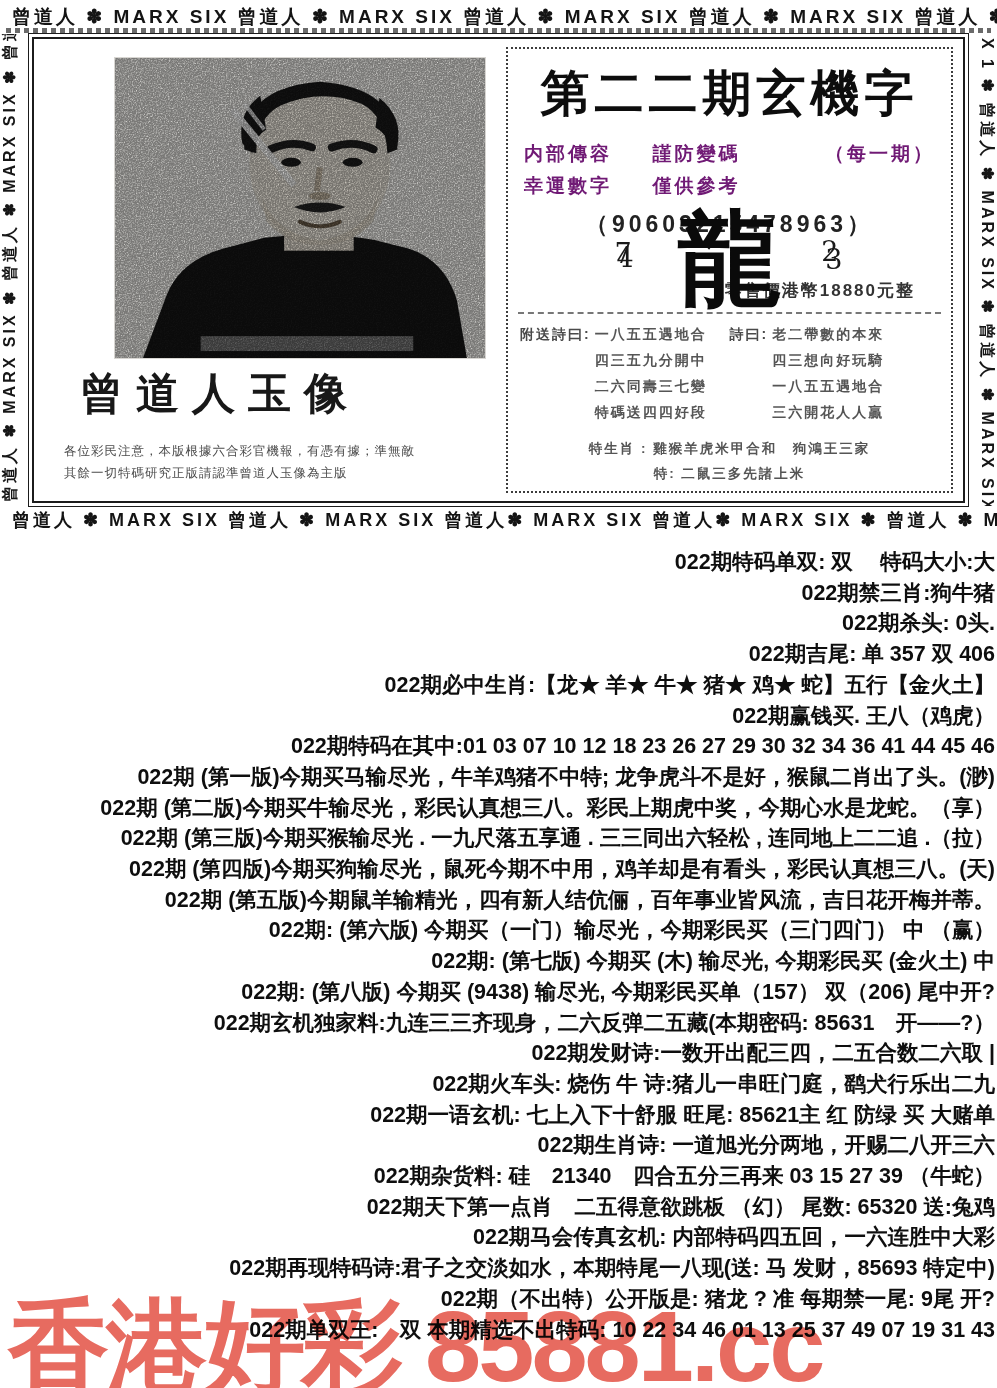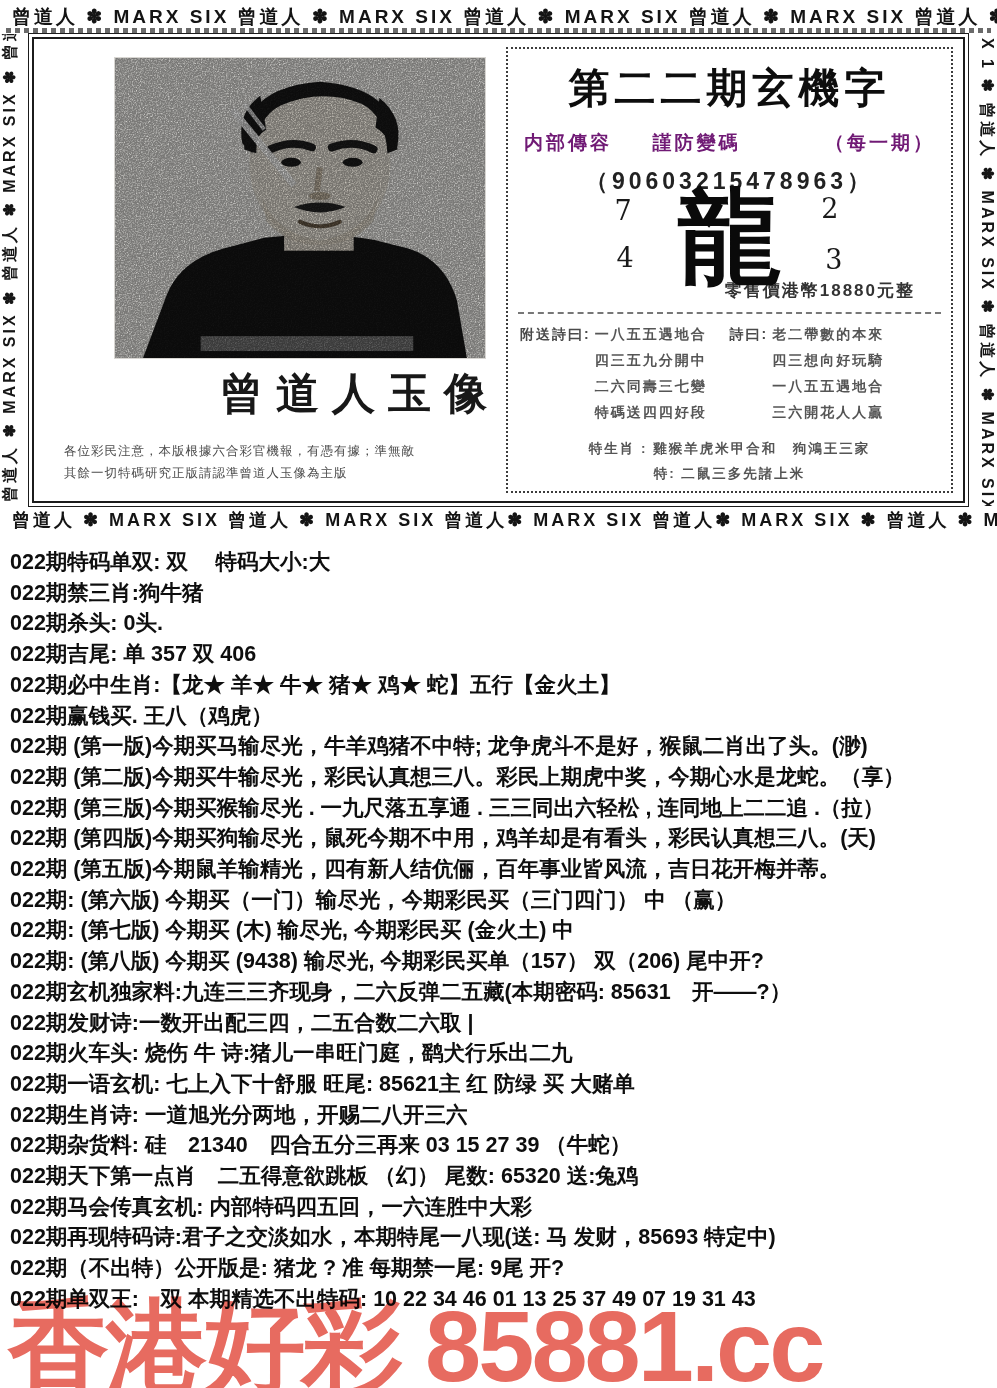--- a/index.html
+++ b/index.html
@@ -22,31 +22,31 @@
   .side-strip{width:29px;overflow:hidden;font-weight:bold;font-size:16px;
               letter-spacing:3px;color:#161616;writing-mode:vertical-rl;
               text-orientation:sideways;white-space:nowrap;padding-top:4px;}
   .side-strip.left{transform:rotate(180deg);}
   .main-box{flex:1;border:2px solid #1b1b1b;box-shadow:0 0 0 3px #fff,0 0 0 4px #1b1b1b;
             margin:3px 5px;display:flex;background:#fff;}
 
   
   .left-panel{width:472px;padding:18px 6px 0 30px;box-sizing:border-box;}
   .photo-wrap{width:372px;margin-left:50px;}
-  .caption{margin-top:6px;text-align:right;font-family:"DejaVu Serif",serif;
+  .caption{margin-top:6px;text-align:left;font-family:"DejaVu Serif",serif;
            font-weight:bold;font-size:43px;letter-spacing:13px;color:#181818;
            width:420px;margin-left:16px;}
   .notice{margin-top:18px;font-size:12.5px;color:#4c4c4c;line-height:1.75;
           letter-spacing:1px;width:420px;}
 
   
   .right-panel{width:447px;margin:8px 10px 8px 0;border:2px dotted #3c3c3c;
                padding:8px 10px 4px;box-sizing:border-box;display:flex;
                flex-direction:column;}
-  .m-title{text-align:center;font-size:41px;font-weight:bold;letter-spacing:5px;
+  .m-title{text-align:center;font-size:49px;font-weight:bold;letter-spacing:5px;
            color:#0d0d0d;margin-top:4px;}
   .m-row{display:flex;font-size:19px;font-weight:600;color:#701a75;
          letter-spacing:3px;margin-top:14px;padding:0 6px;gap:12px;}
   .m-row .gap{flex:1;}
   .m-row.second{margin-top:6px;}
   .m-serial{text-align:center;font-size:23px;color:#222;letter-spacing:4px;
             margin-top:10px;font-weight:600;}
   .dragon{position:relative;width:230px;height:128px;margin:2px auto 0;}
   .dragon .char{position:absolute;left:50%;top:50%;transform:translate(-50%,-50%);
                 font-family:"DejaVu Serif",serif;font-weight:bold;font-size:104px;
@@ -59,21 +59,21 @@
            color:#333;letter-spacing:2px;margin-top:4px;}
   .poems{display:flex;border-top:2px dashed #777;margin-top:10px;padding:8px 2px 0 2px;
          font-size:14px;font-weight:600;color:#555;letter-spacing:2px;line-height:1.85;}
   .poem-col{flex:1;display:flex;}
   .poem-label{white-space:nowrap;margin-right:4px;color:#4a4a4a;}
   .poem-lines div{white-space:nowrap;}
   .m-zodiac{margin-top:10px;text-align:center;font-size:13.5px;font-weight:600;
             color:#555;letter-spacing:2px;line-height:1.9;}
 
   
-  .body-lines{position:absolute;left:10px;top:547px;right:2px;}
+  .body-lines{position:absolute;left:10px;top:547px;right:2px;text-align:right;}
   .bline{font-size:21.5px;line-height:30.7px;font-weight:600;color:#0e0e0e;
          white-space:nowrap;letter-spacing:0;}
 
   
   .watermark{position:absolute;left:8px;top:1280px;font-size:101px;font-weight:bold;
              color:#e4564a;letter-spacing:-3px;white-space:nowrap;
              mix-blend-mode:multiply;opacity:.88;z-index:5;}
 
   
   .photo-wrap svg{display:block;border:1px solid #d8d6d2;}
@@ -143,20 +143,24 @@
       </div>
 
       <div class="right-panel">
         <div class="m-title">第二二期玄機字</div>
 
         <div class="m-row">
           <span>内部傳容</span>&nbsp;&nbsp;
           <span>謹防變碼</span>
           <span class="gap"></span>
           <span>（每一期）</span>
+        </div>
+        <div class="m-row second">
+          <span>幸運數字</span>&nbsp;&nbsp;
+          <span>僅供參考</span>
         </div>
 
         <div class="m-serial">（90603215478963）</div>
 
         <div class="dragon">
           <span class="num tl">7</span>
           <span class="num tr">2</span>
           <span class="char">龍</span>
           <span class="num bl">4</span>
           <span class="num br">3</span>
@@ -197,20 +201,21 @@
 
   <div class="border-row bottom">曾道人 ✽ MARX SIX 曾道人 ✽ MARX SIX 曾道人✽ MARX SIX 曾道人✽ MARX SIX ✽ 曾道人 ✽ MARX SIX ✽</div>
 
   <div class="body-lines">
     <div class="bline">022期特码单双:  双　 特码大小:大</div>
     <div class="bline">022期禁三肖:狗牛猪</div>
     <div class="bline">022期杀头: 0头.</div>
     <div class="bline">022期吉尾: 单 357 双 406</div>
     <div class="bline">022期必中生肖:【龙★ 羊★ 牛★ 猪★ 鸡★ 蛇】五行【金火土】</div>
     <div class="bline">022期赢钱买. 王八（鸡虎）</div>
+    <div class="bline">022期特码在其中:01 03 07 10 12 18 23 26 27 29 30 32 34 36 41 44 45 46</div>
     <div class="bline">022期 (第一版)今期买马输尽光，牛羊鸡猪不中特; 龙争虎斗不是好，猴鼠二肖出了头。(渺)</div>
     <div class="bline">022期 (第二版)今期买牛输尽光，彩民认真想三八。彩民上期虎中奖，今期心水是龙蛇。（享）</div>
     <div class="bline">022期 (第三版)今期买猴输尽光 . 一九尺落五享通 . 三三同出六轻松 , 连同地上二二追 .（拉）</div>
     <div class="bline">022期 (第四版)今期买狗输尽光，鼠死今期不中用，鸡羊却是有看头，彩民认真想三八。(天)</div>
     <div class="bline">022期 (第五版)今期鼠羊输精光，四有新人结伉俪，百年事业皆风流，吉日花开梅并蒂。</div>
     <div class="bline">022期: (第六版) 今期买（一门）输尽光，今期彩民买（三门四门） 中 （赢）</div>
     <div class="bline">022期: (第七版) 今期买 (木) 输尽光, 今期彩民买 (金火土) 中</div>
     <div class="bline">022期: (第八版) 今期买 (9438) 输尽光, 今期彩民买单（157） 双（206)  尾中开?</div>
     <div class="bline">022期玄机独家料:九连三三齐现身，二六反弹二五藏(本期密码: 85631　开——?）</div>
     <div class="bline">022期发财诗:一数开出配三四，二五合数二六取 |</div>

